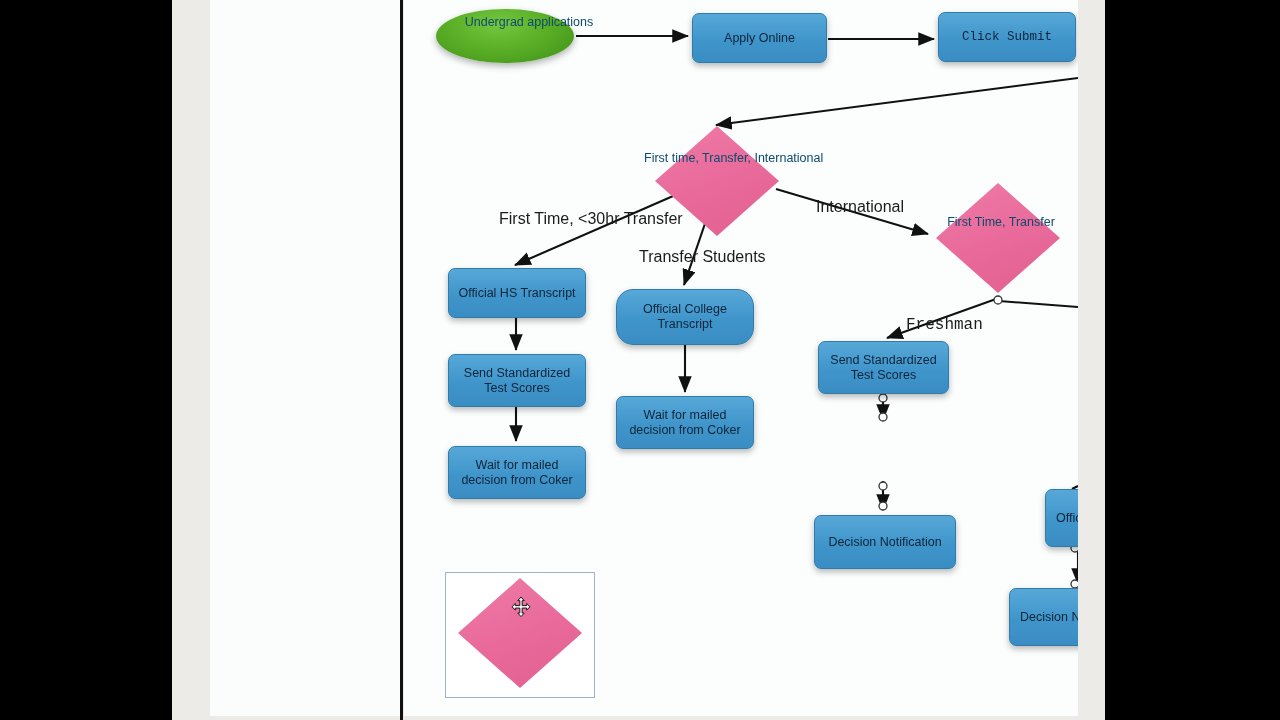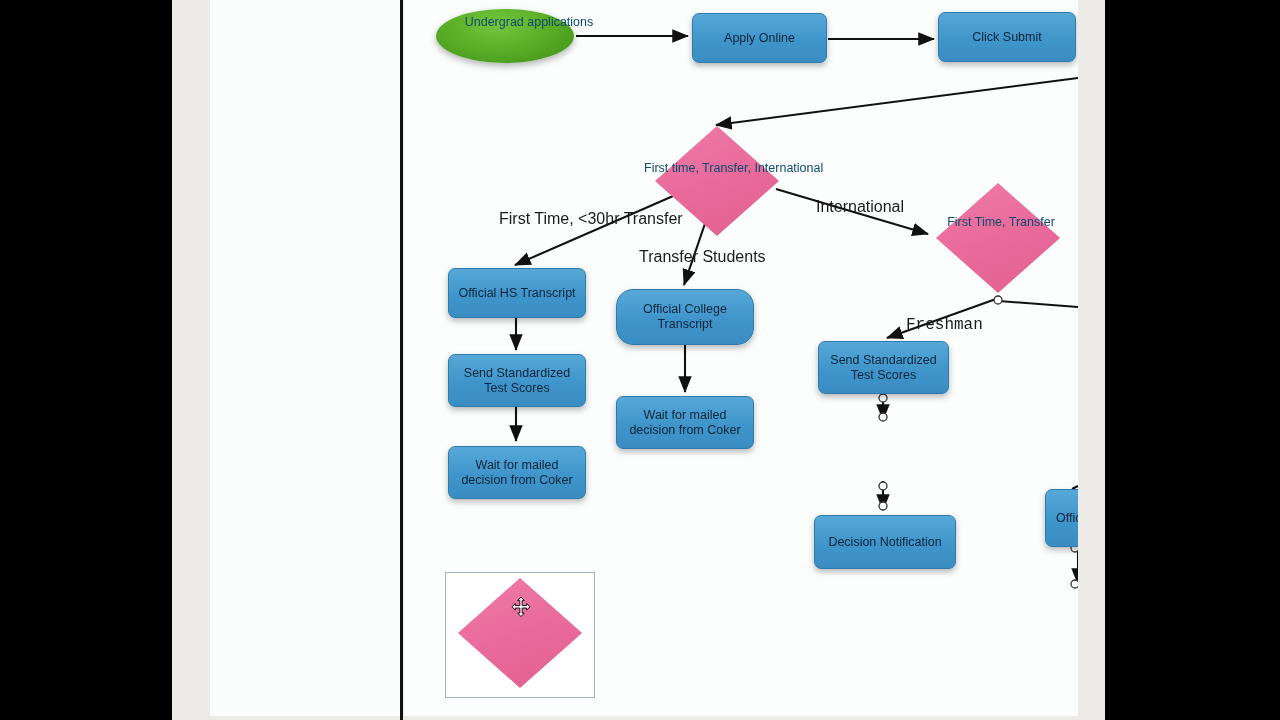--- a/index.html
+++ b/index.html
@@ -117,26 +117,26 @@
         <circle cx="671" cy="548" r="4"></circle>
         <circle cx="671" cy="584" r="4"></circle>
       </g>
     </svg>
 
     <div class="ellipse-node" style="left:32px;top:9px;width:138px;height:54px;"></div>
     <div class="node-label-over" style="left:30px;top:15px;width:190px;">Undergrad applications</div>
 
     <div class="node" style="left:288px;top:13px;width:135px;height:50px;">Apply Online</div>
 
-    <div class="node" style="left:534px;top:12px;width:138px;height:50px;">Click Submit</div>
+    <div class="node" style="left:534px;top:12px;width:138px;height:50px;font-family:Liberation Mono, monospace;">Click Submit</div>
 
     <div class="dia" style="left:251px;top:126px;width:124px;height:110px;">
       <div class="dshape"></div>
     </div>
-    <div class="node-label-over" style="left:240px;top:151px;width:150px;margin-top:10px;">
+    <div class="node-label-over" style="left:240px;top:151px;width:150px;">
       <span>First time, Transfer, International</span>
     </div>
 
     <div class="dia" style="left:532px;top:183px;width:124px;height:110px;">
       <div class="dshape"></div>
     </div>
     <div class="node-label-over" style="left:532px;top:215px;width:130px;">First Time, Transfer</div>
 
     <div class="node" style="left:44px;top:268px;width:138px;height:50px;">Official HS Transcript</div>
 
@@ -158,20 +158,21 @@
 
     <div class="node" style="left:414px;top:341px;width:131px;height:53px;">
       <span>Send Standardized Test Scores</span>
     </div>
 
 
     <div class="node" style="left:410px;top:515px;width:142px;height:54px;">Decision Notification</div>
 
     <div class="node" style="left:605px;top:489px;width:110px;height:58px;justify-content:flex-start;padding-left:10px;margin-left:36px;">Official Tr</div>
 
+    <div class="node" style="left:605px;top:588px;width:110px;height:58px;justify-content:flex-start;padding-left:10px;">Decision N</div>
 
     <div class="edge-label" style="left:95px;top:211px;">First Time, &lt;30hr Transfer</div>
     <div class="edge-label" style="left:235px;top:249px;">Transfer Students</div>
     <div class="edge-label" style="left:412px;top:199px;">International</div>
     <div class="edge-label" style="left:502px;top:318px;font-family:Liberation Mono, monospace;">Freshman</div>
 
   </div>
 
   <div class="sel-box"></div>
   <div class="sel-dia">

